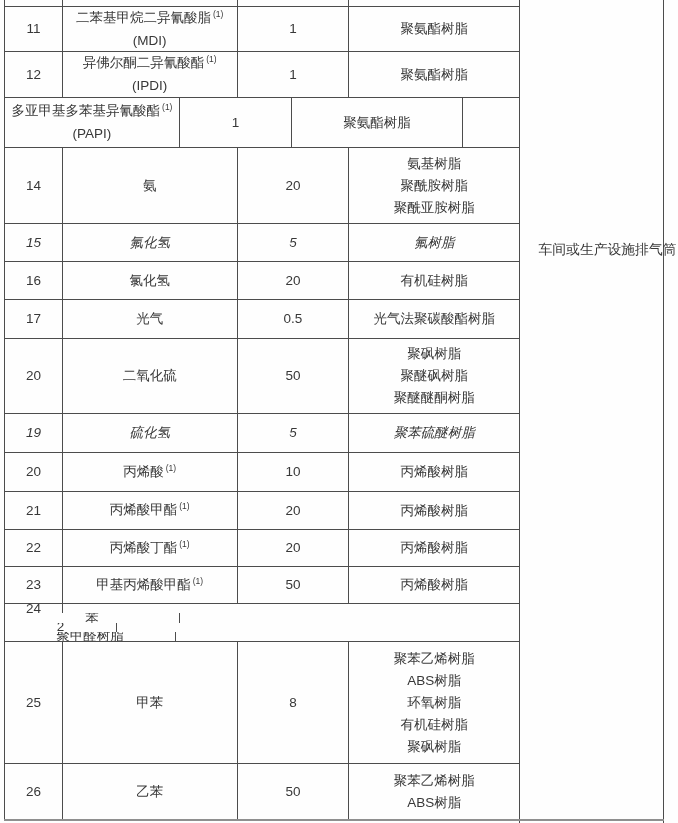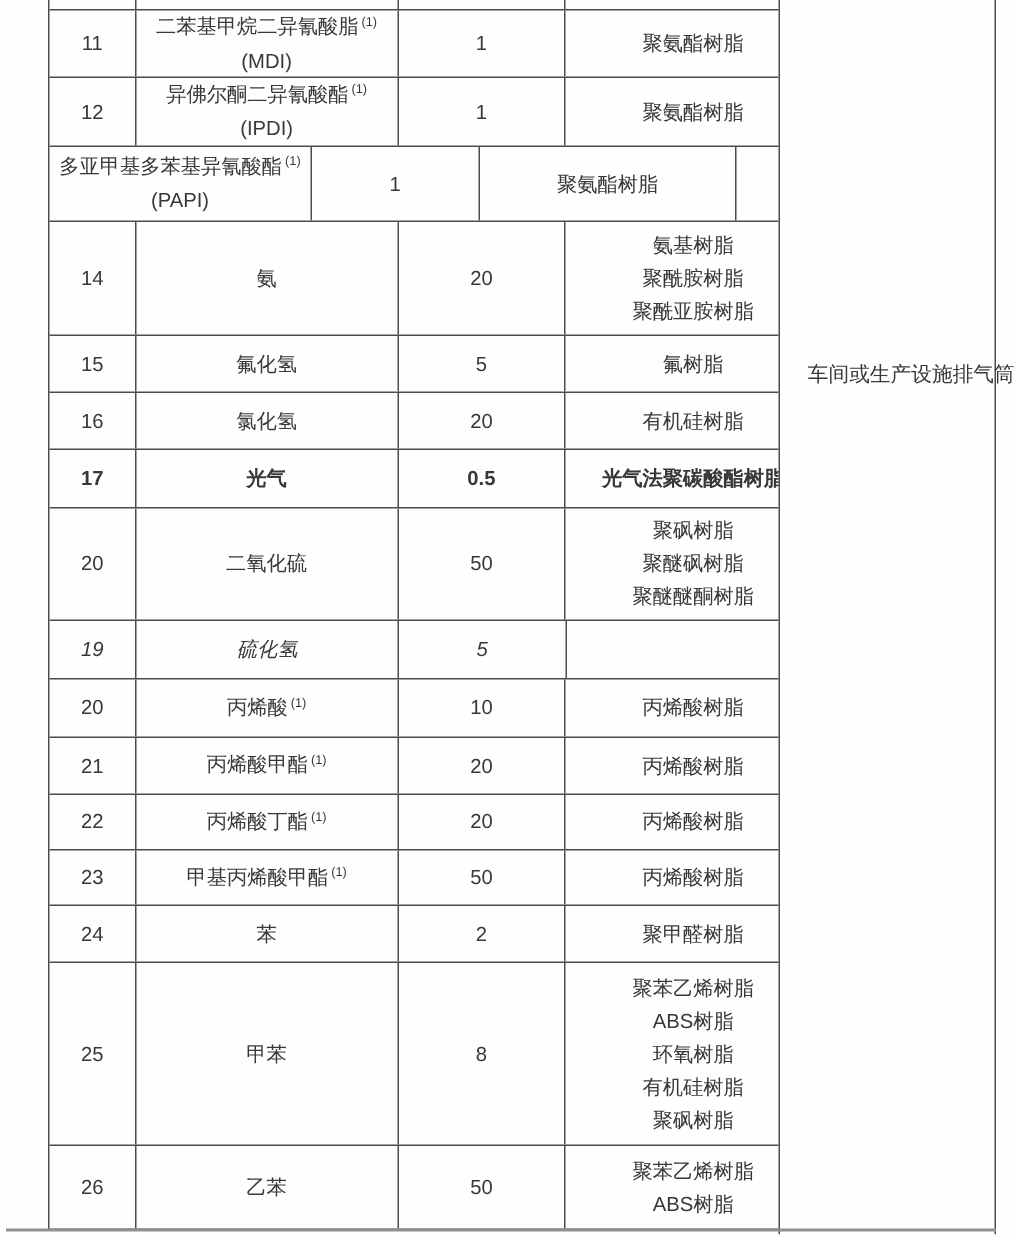--- a/index.html
+++ b/index.html
@@ -9,21 +9,20 @@
     font-family:"Liberation Sans", sans-serif;
     color:#383838;
   }
   .stage{position:absolute;left:0;top:0;width:678px;height:823px;background:#fefefe;}
 
   
   .tbl{
     position:absolute;left:4px;top:0;width:516px;
     border-left:1px solid #4c4c4c;
     box-sizing:border-box;
-    margin-left:28px;
   }
   .row{display:flex;box-sizing:border-box;border-bottom:1px solid #4c4c4c;}
   .cell{
     box-sizing:border-box;
     border-right:1px solid #4c4c4c;
     display:flex;flex-direction:column;align-items:center;justify-content:center;
     text-align:center;
     font-size:13.5px;line-height:22px;
     overflow:hidden;
   }
@@ -103,41 +102,41 @@
         <div class="cell c-name">
           <div class="name-line">氨</div>
         </div>
         <div class="cell c-limit">20</div>
         <div class="cell c-resin">
           <div class="resin-line">氨基树脂</div>
           <div class="resin-line">聚酰胺树脂</div>
           <div class="resin-line">聚酰亚胺树脂</div>
         </div>
       </div>
-      <div class="row" style="height: 38px;">
+      <div class="row" style="height: 38px; font-style: italic;">
         <div class="cell c-no">15</div>
         <div class="cell c-name">
           <div class="name-line">氟化氢</div>
         </div>
         <div class="cell c-limit">5</div>
         <div class="cell c-resin">
           <div class="resin-line">氟树脂</div>
         </div>
       </div>
       <div class="row" style="height: 38px;">
         <div class="cell c-no">16</div>
         <div class="cell c-name">
           <div class="name-line">氯化氢</div>
         </div>
         <div class="cell c-limit">20</div>
         <div class="cell c-resin">
           <div class="resin-line">有机硅树脂</div>
         </div>
       </div>
-      <div class="row" style="height: 39px; font-weight: bold;">
+      <div class="row" style="height: 39px;">
         <div class="cell c-no">17</div>
         <div class="cell c-name">
           <div class="name-line">光气</div>
         </div>
         <div class="cell c-limit">0.5</div>
         <div class="cell c-resin">
           <div class="resin-line">光气法聚碳酸酯树脂</div>
         </div>
       </div>
       <div class="row" style="height: 75px;">
@@ -151,20 +150,23 @@
           <div class="resin-line">聚醚砜树脂</div>
           <div class="resin-line">聚醚醚酮树脂</div>
         </div>
       </div>
       <div class="row" style="height: 39px; font-style: italic;">
         <div class="cell c-no">19</div>
         <div class="cell c-name">
           <div class="name-line">硫化氢</div>
         </div>
         <div class="cell c-limit">5</div>
+        <div class="cell c-resin">
+          <div class="resin-line">聚苯硫醚树脂</div>
+        </div>
       </div>
       <div class="row" style="height: 39px;">
         <div class="cell c-no">20</div>
         <div class="cell c-name">
           <div class="name-line">丙烯酸<span class="sup">(1)</span></div>
         </div>
         <div class="cell c-limit">10</div>
         <div class="cell c-resin">
           <div class="resin-line">丙烯酸树脂</div>
         </div>
@@ -192,21 +194,21 @@
       <div class="row" style="height: 37px;">
         <div class="cell c-no">23</div>
         <div class="cell c-name">
           <div class="name-line">甲基丙烯酸甲酯<span class="sup">(1)</span></div>
         </div>
         <div class="cell c-limit">50</div>
         <div class="cell c-resin">
           <div class="resin-line">丙烯酸树脂</div>
         </div>
       </div>
-      <div class="row" style="height: 38px;">
+      <div class="row" style="height: 38px; flex-direction: column;">
         <div class="cell c-no">24</div>
         <div class="cell c-name">
           <div class="name-line">苯</div>
         </div>
         <div class="cell c-limit">2</div>
         <div class="cell c-resin">
           <div class="resin-line">聚甲醛树脂</div>
         </div>
       </div>
       <div class="row" style="height: 122px;">

